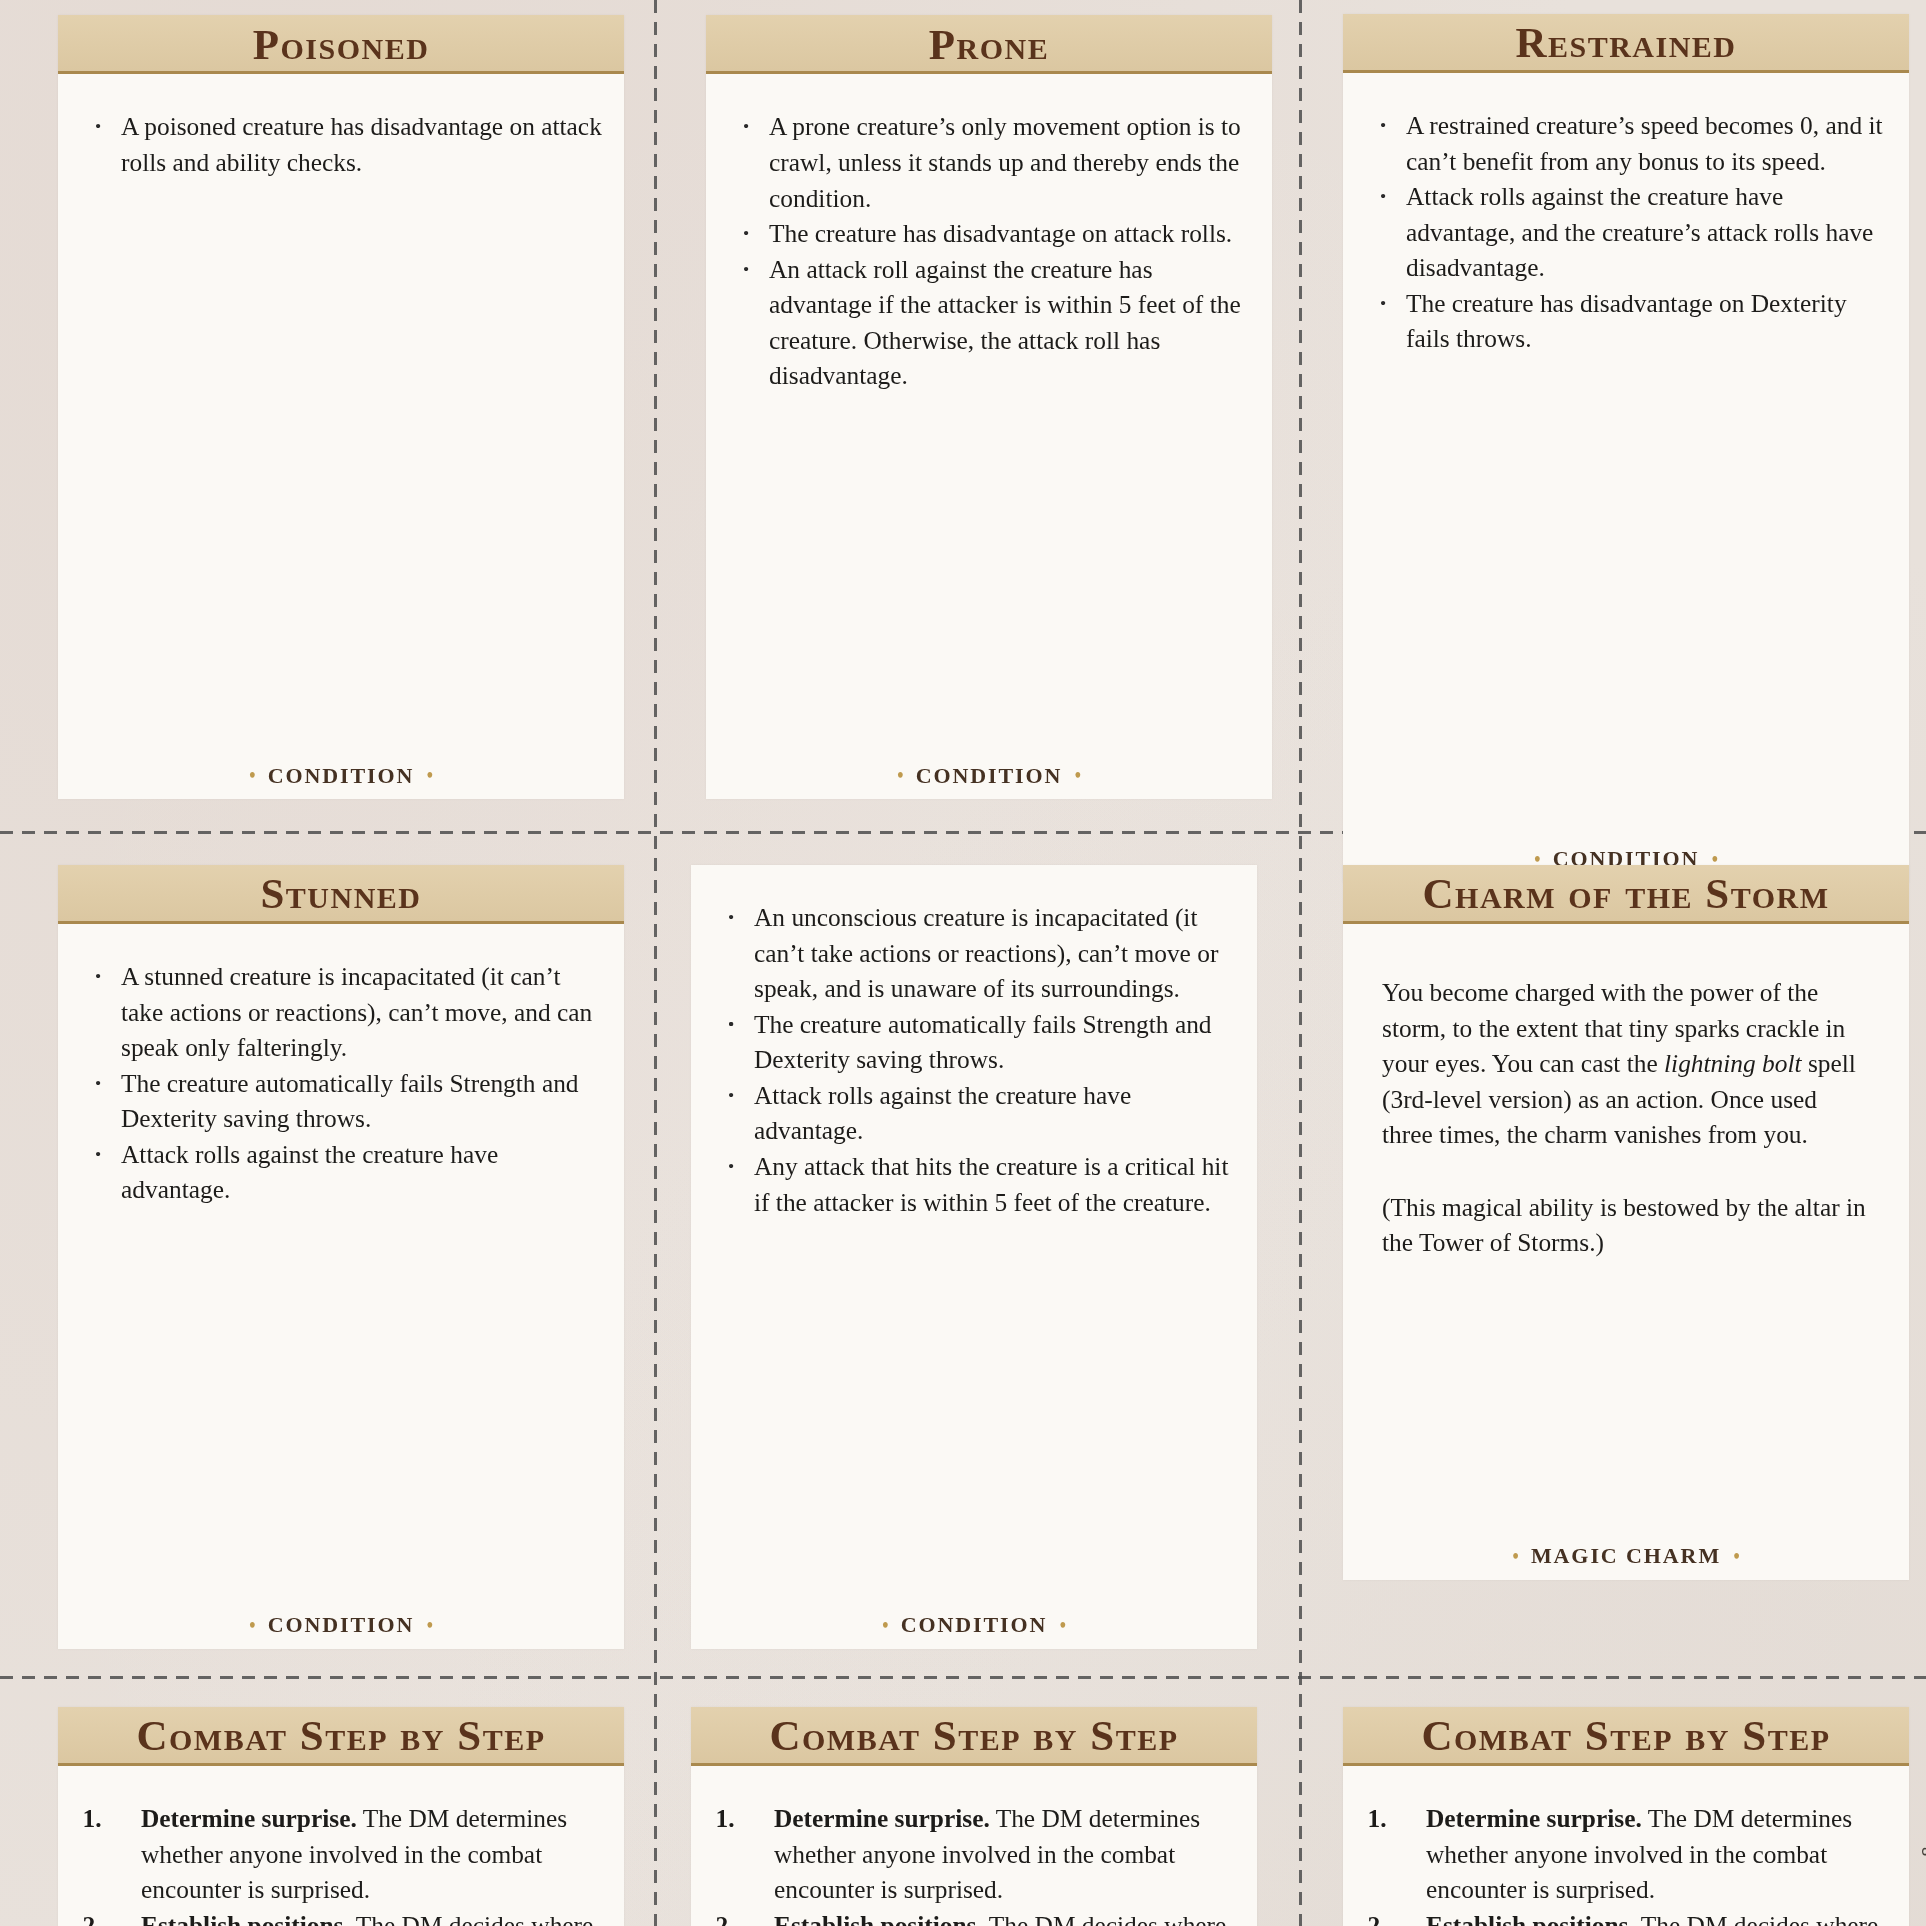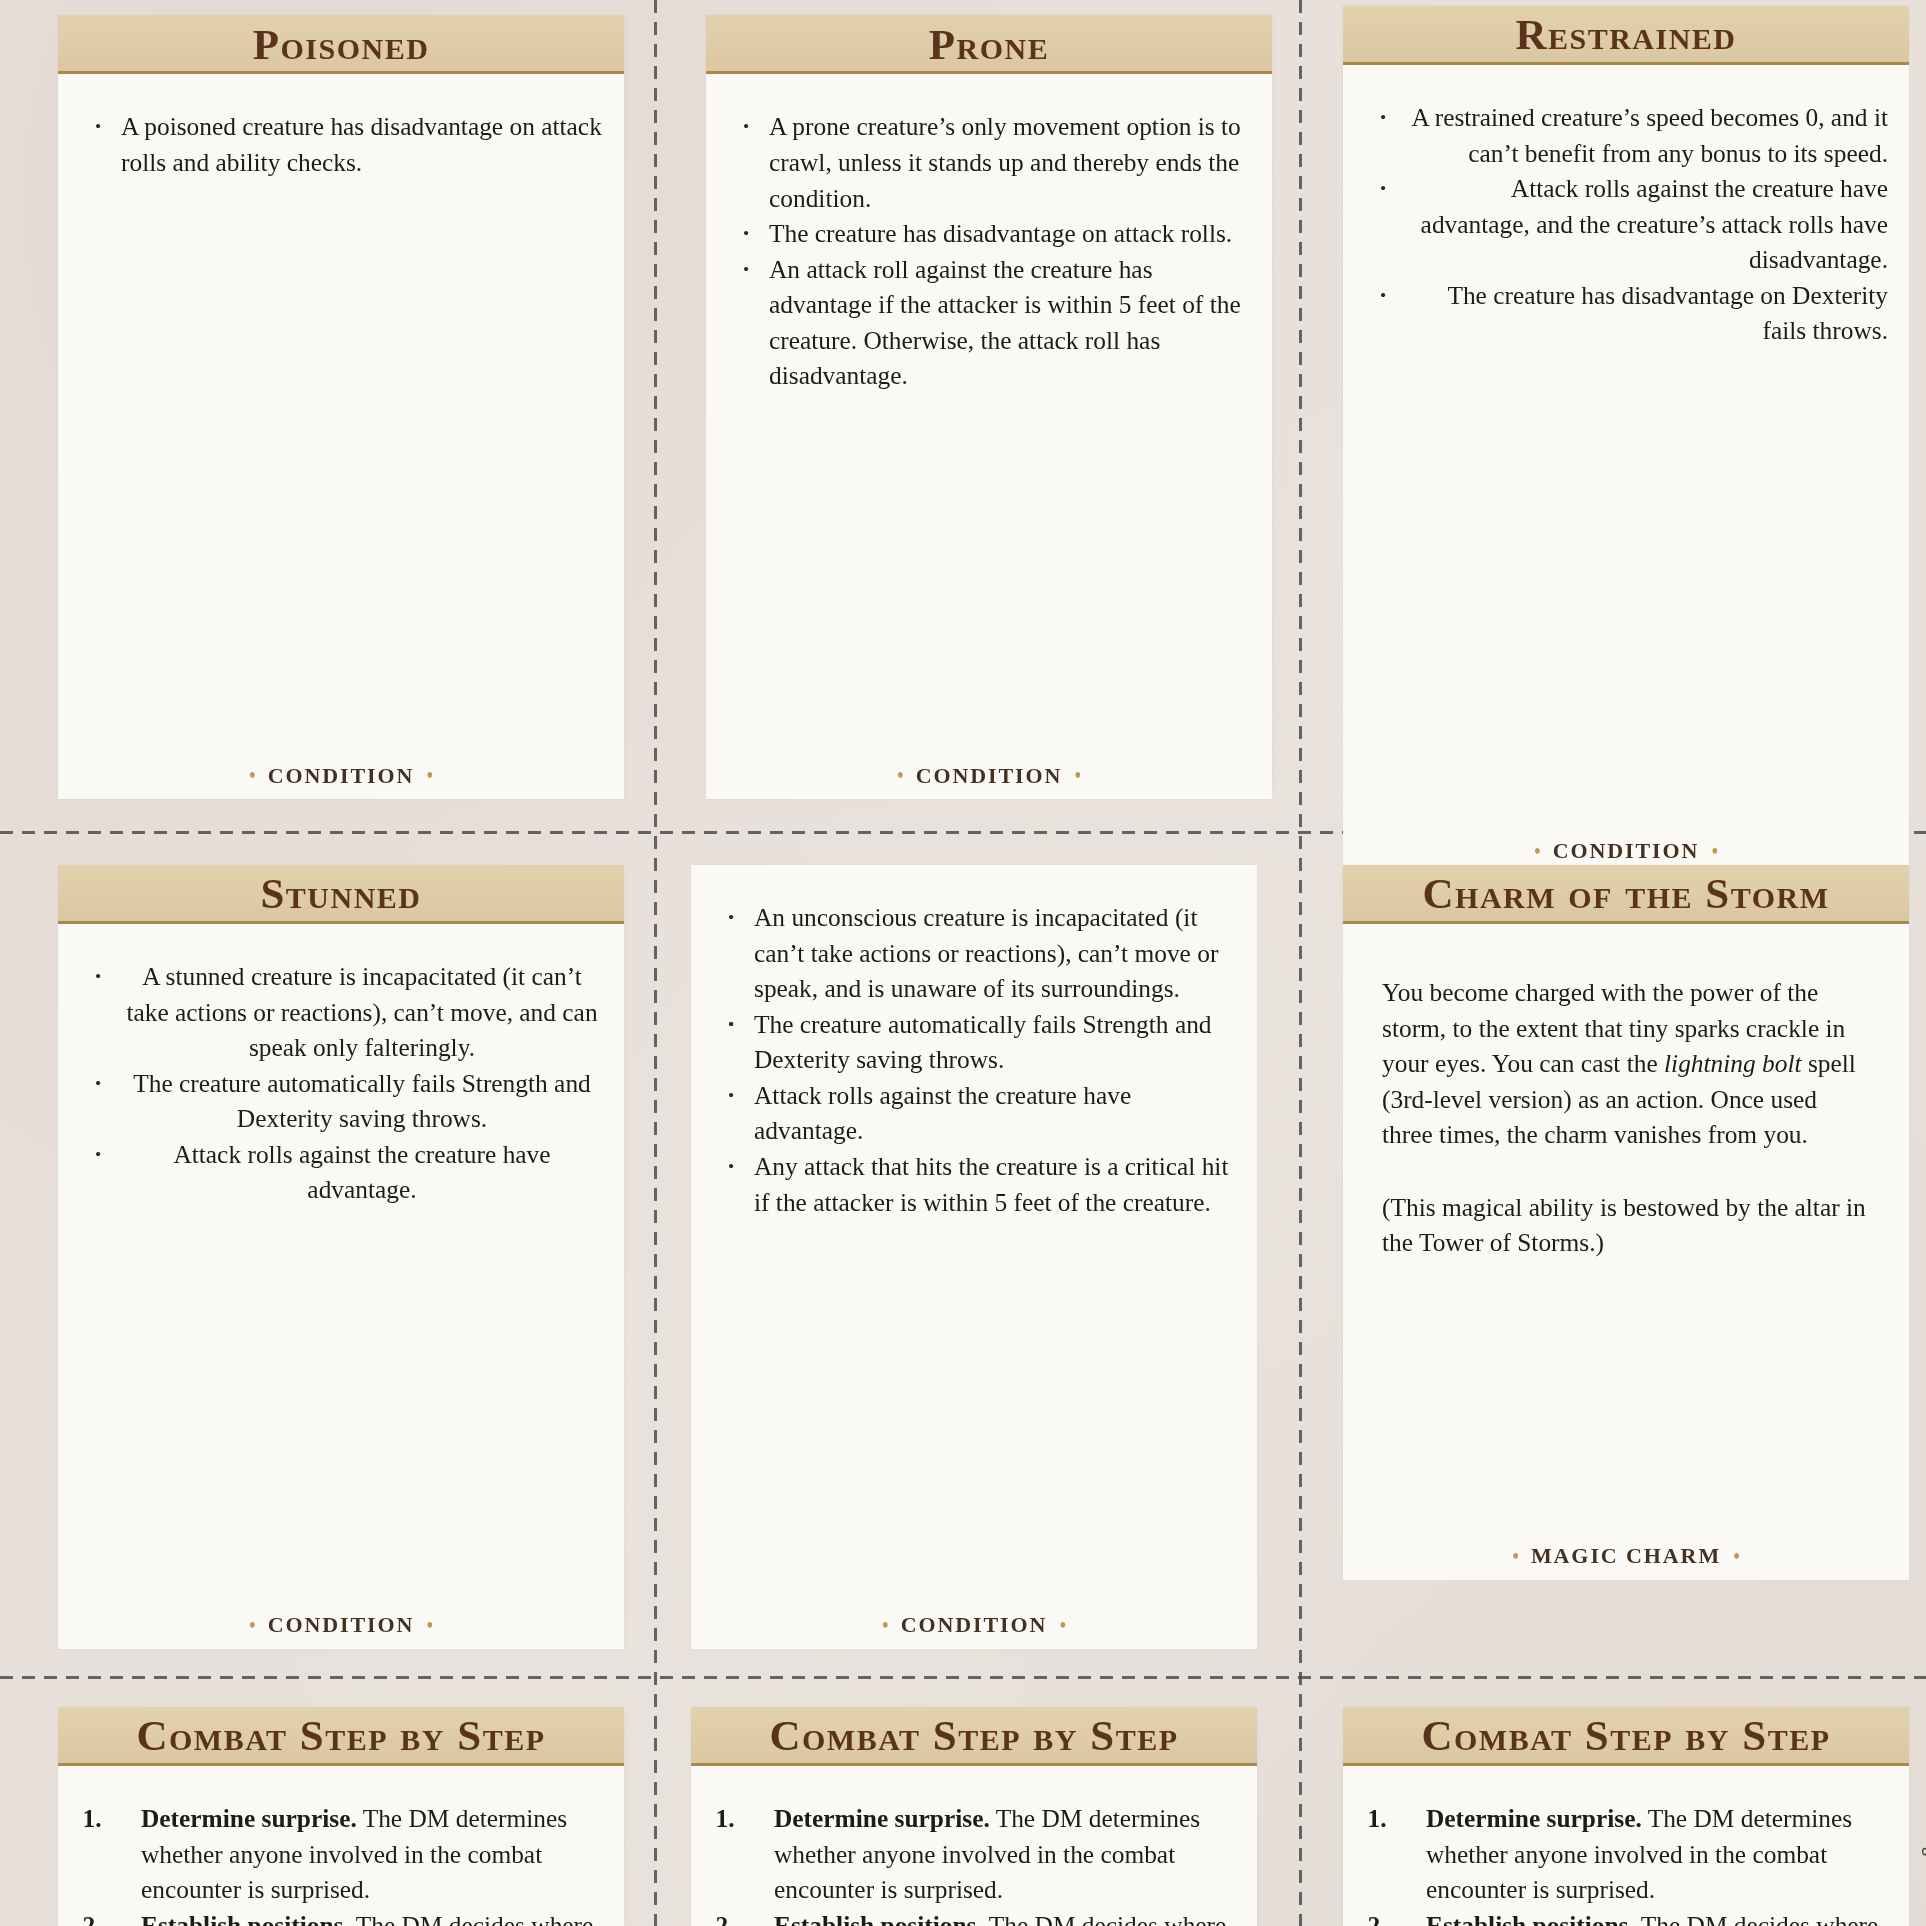--- a/index.html
+++ b/index.html
@@ -119,38 +119,38 @@
             <li class="bullet-item"><span class="bullet-icon">•</span><span class="bullet-text">The creature has disadvantage on attack rolls.</span></li>
             <li class="bullet-item"><span class="bullet-icon">•</span><span class="bullet-text">An attack roll against the creature has advantage if the attacker is within 5 feet of the creature. Otherwise, the attack roll has disadvantage.</span></li>
           </ul>
         </div>
         <footer class="card-footer">
           <span class="footer-dot">•</span>
           <span class="footer-label">CONDITION</span>
           <span class="footer-dot">•</span>
         </footer>
       </section>
-      <section class="card" style="left: 1343px; top: 6px; height: 869px; text-align: right;">
+      <section class="card" style="left: 1343px; top: 14px; height: 869px;">
         <header class="card-header">
           <h2 class="card-title">Restrained</h2>
         </header>
         <div class="card-body">
           <ul class="bullet-list">
             <li class="bullet-item"><span class="bullet-icon">•</span><span class="bullet-text">A restrained creature’s speed becomes 0, and it can’t benefit from any bonus to its speed.</span></li>
             <li class="bullet-item"><span class="bullet-icon">•</span><span class="bullet-text">Attack rolls against the creature have advantage, and the creature’s attack rolls have disadvantage.</span></li>
             <li class="bullet-item"><span class="bullet-icon">•</span><span class="bullet-text">The creature has disadvantage on Dexterity fails throws.</span></li>
           </ul>
         </div>
         <footer class="card-footer">
           <span class="footer-dot">•</span>
           <span class="footer-label">CONDITION</span>
           <span class="footer-dot">•</span>
         </footer>
       </section>
-      <section class="card" style="left: 58px; top: 865px; height: 784px; text-align: center;">
+      <section class="card" style="left: 58px; top: 865px; height: 784px;">
         <header class="card-header">
           <h2 class="card-title">Stunned</h2>
         </header>
         <div class="card-body">
           <ul class="bullet-list">
             <li class="bullet-item"><span class="bullet-icon">•</span><span class="bullet-text">A stunned creature is incapacitated (it can’t take actions or reactions), can’t move, and can speak only falteringly.</span></li>
             <li class="bullet-item"><span class="bullet-icon">•</span><span class="bullet-text">The creature automatically fails Strength and Dexterity saving throws.</span></li>
             <li class="bullet-item"><span class="bullet-icon">•</span><span class="bullet-text">Attack rolls against the creature have advantage.</span></li>
           </ul>
         </div>

